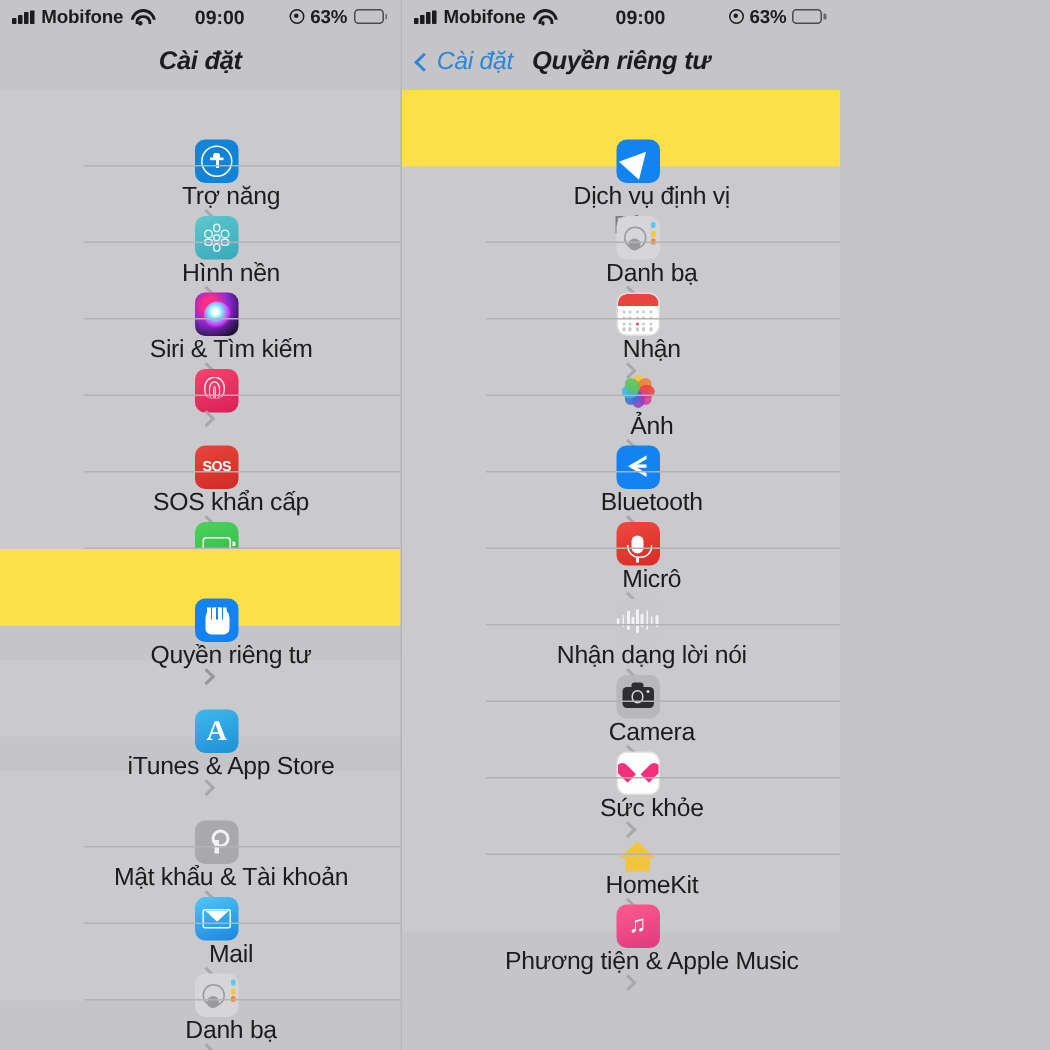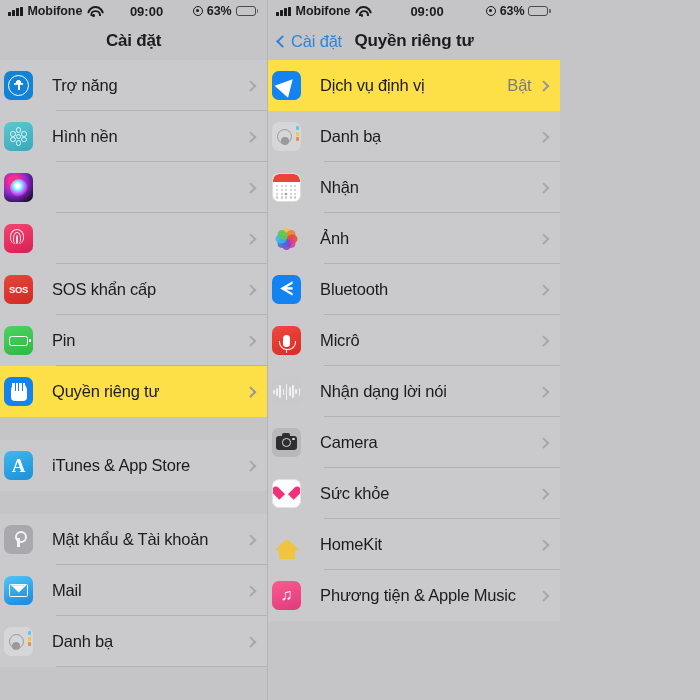--- a/index.html
+++ b/index.html
@@ -60,20 +60,21 @@
   }
   .batt-fill { height:100%; background:#1c1c1e; border-radius:1.3px; }
   .batt-cap {
     width:1.6px; height:4px; background:#6a6a6c; border-radius:0 1px 1px 0; margin-left:1px;
   }
 
   
   .navbar {
     height:38px; display:flex; align-items:center; position:relative;
     padding:0 10px;
+    font-style:italic;
   }
   .nav-title { font-size:17px; font-weight:bold; color:#1c1c1e; letter-spacing:-0.2px;}
   .navbar.centered { justify-content:center; }
   .nav-back {
     display:flex; align-items:center; gap:3px; color:#2f86d8; font-size:16.5px;
     letter-spacing:-0.2px; cursor:pointer;
   }
   .chev-back {
     width:9px; height:9px; border-left:2.4px solid #2f86d8; border-bottom:2.4px solid #2f86d8;
     transform:rotate(45deg); margin-right:1px;
@@ -81,31 +82,31 @@
   .nav-right-title {
     position:absolute; left:0; right:0; text-align:center; pointer-events:none;
     font-size:17px; font-weight:bold; color:#1c1c1e; letter-spacing:-0.2px;
   }
 
   
   .list { width:100%; }
   .gap { height:23px; }
   .section { background:rgba(255,255,255,0.09); }
   .row {
-    display:flex; align-items:center; height:51px; padding-left:4px;
-    position:relative; cursor:pointer;
+    display:flex; align-items:center; height:51px; padding-left:22px;
+    position:relative; cursor:pointer;flex-direction:column;
   }
   .row.selected { background:#fde047; }
   .row .sep {
     position:absolute; left:56px; right:0; bottom:0; height:1px; background:#b3b2b4;
   }
   .icon {
     width:29px; height:29px; border-radius:6.8px; flex:none;
     display:flex; align-items:center; justify-content:center;
-    position:relative; overflow:hidden;
+    position:relative; overflow:hidden;margin-top:33px;
   }
   .label {
     margin-left:19px; font-size:16.5px; color:#1c1c1e; letter-spacing:-0.2px;
     white-space:nowrap;
   }
   .spacer { flex:1; }
   .value { font-size:16.5px; color:#7d7c7e; margin-right:8px; letter-spacing:-0.2px;}
   .chev {
     width:7.5px; height:7.5px; border-top:2px solid #a8a7a9; border-right:2px solid #a8a7a9;
     transform:rotate(45deg); margin-right:13px; flex:none;
@@ -283,20 +284,21 @@
           <span class="label">Hình nền</span>
           <span class="spacer"></span>
           <span class="chev"></span>
           <span class="sep"></span>
         </div>
 
         <div class="row">
           <span class="icon ic-siri">
               <span class="sw"></span>
             </span>
+          <span class="label">Siri &amp; Tìm kiếm</span>
           <span class="spacer"></span>
           <span class="chev"></span>
           <span class="sep"></span>
         </div>
 
         <div class="row">
           <span class="icon ic-touch">
             <span class="fp">
               <i style="left:0;top:0;width:14px;height:15px;border-bottom:none;"></i>
               <i style="left:3px;top:3px;width:8px;height:12px;border-bottom:none;"></i>

